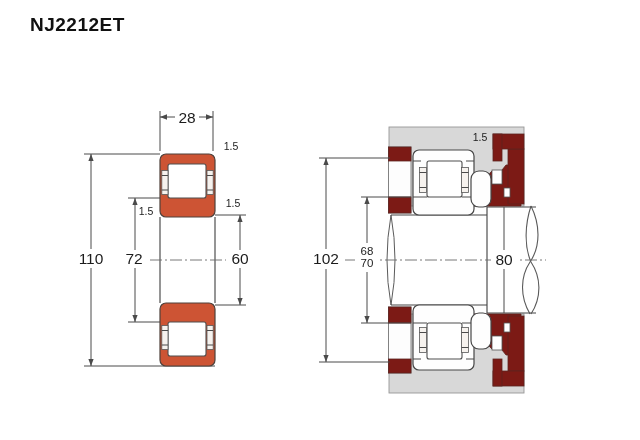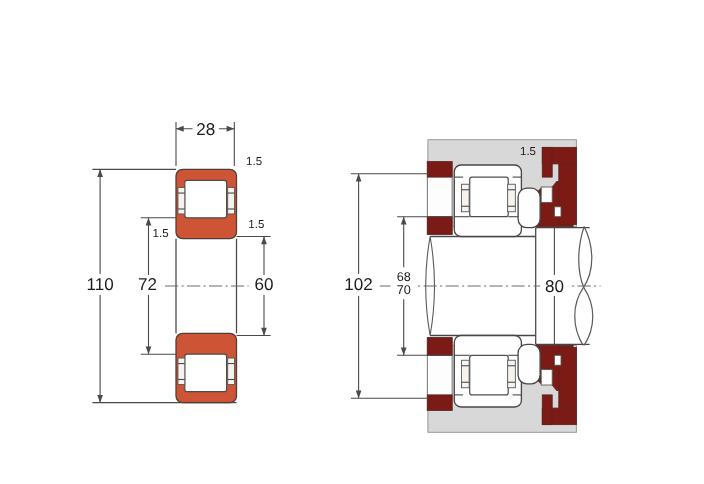--- a/index.html
+++ b/index.html
@@ -19,20 +19,21 @@
   .gray{fill:var(--housing-gray,#d8d8d8);stroke:#979797;stroke-width:0.9;}
   .whitepart{fill:#fefefe;stroke:#474747;stroke-width:1.2;}
   .cage{fill:#f6f2ee;stroke:#575757;stroke-width:0.8;}
   .roller{fill:#ffffff;stroke:#4e4e4e;stroke-width:1.1;}
   .centerline{stroke:#6a6a6a;stroke-width:0.9;stroke-dasharray:12 3 2 3;fill:none;}
 </style>
 </head>
 <body>
 
 <div class="page">
+  <div class="title">NJ2212ET</div>
 
   <svg width="640" height="440" viewBox="0 0 640 440">
 
     <g>
 
       <g>
         <line class="ln" x1="160" y1="111" x2="160" y2="151"></line>
         <line class="ln" x1="213" y1="111" x2="213" y2="151"></line>
         <line class="ln" x1="160" y1="117" x2="213" y2="117"></line>
         <polygon class="arrow" points="160,117 167,114.3 167,119.7"></polygon>

